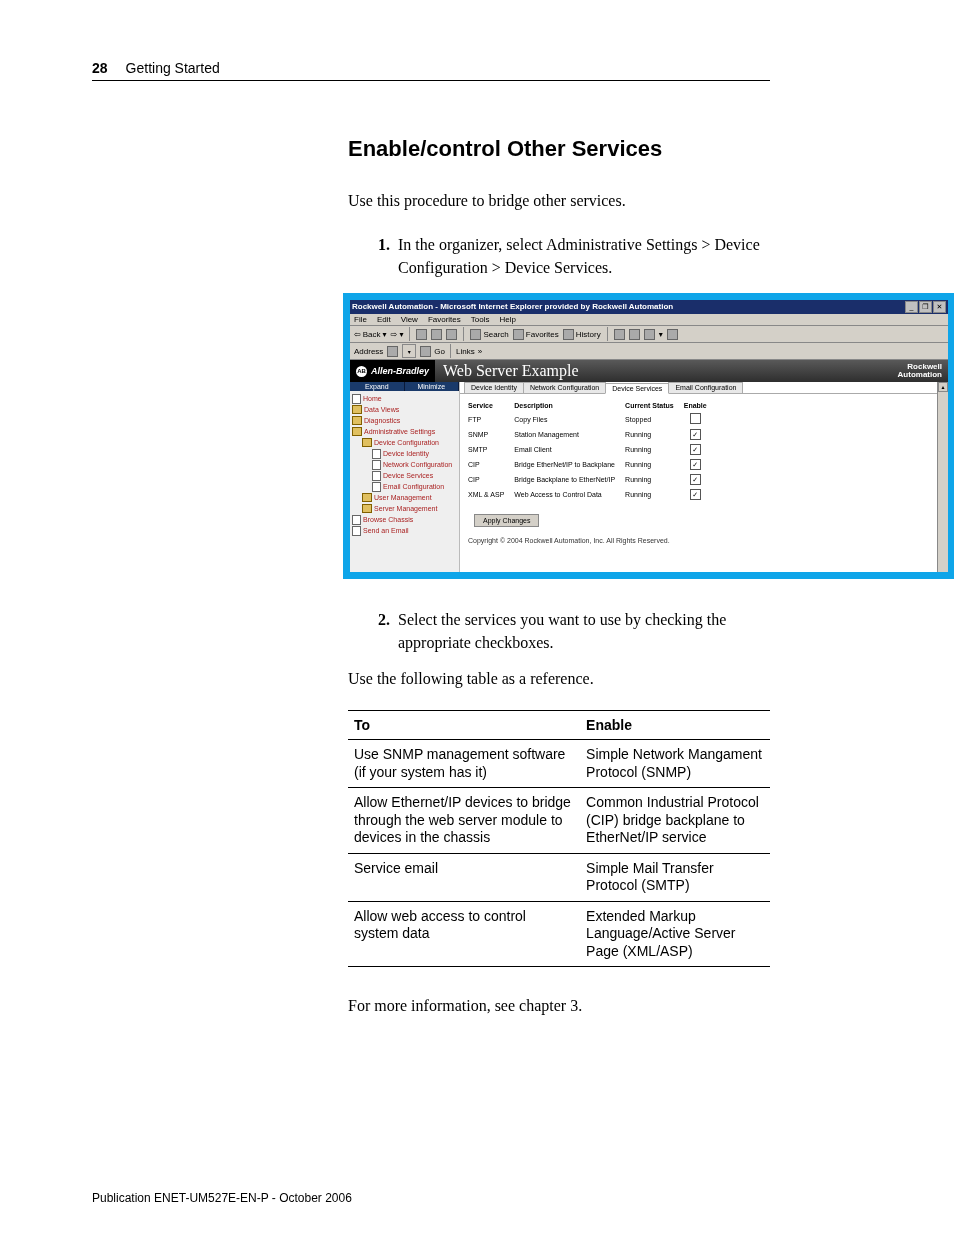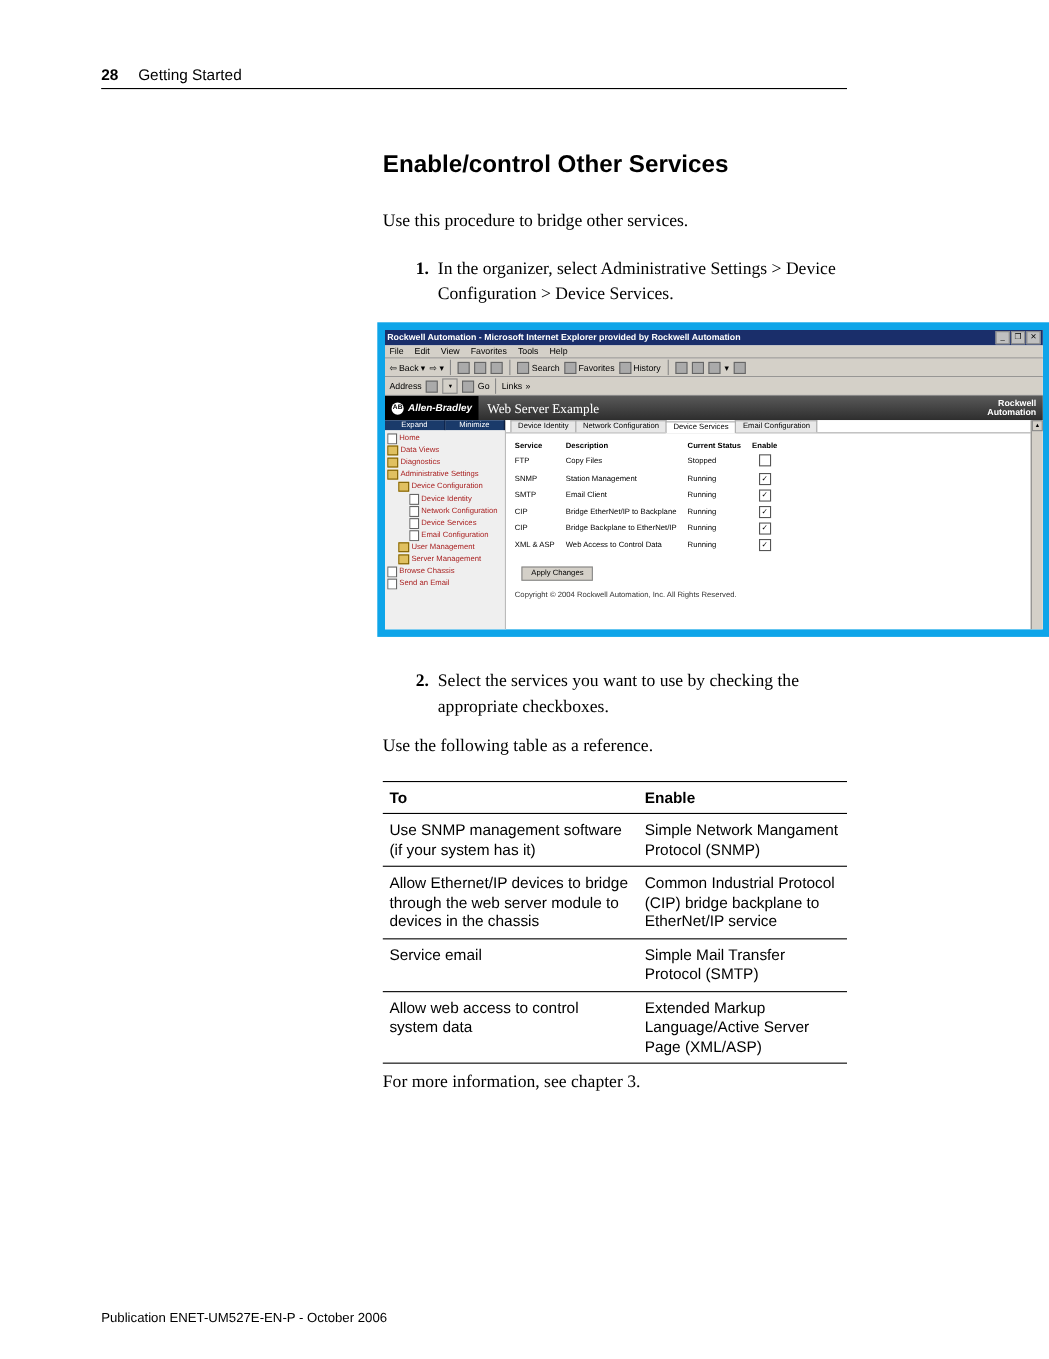--- a/index.html
+++ b/index.html
@@ -124,21 +124,21 @@
   .mock .brandbar {
     background: linear-gradient(#595959, #2e2e2e);
     display:flex; align-items:center; padding:0;
     height: 22px;
   }
   .mock .brandbar .ab {
     background:#000; color:#fff; font-weight:bold; font-style:italic; padding:4px 6px; font-size:9px;
     display:flex; align-items:center; gap:4px; height:100%; box-sizing:border-box;
   }
   .mock .brandbar .ab .logo { width:11px; height:11px; background:#fff; border-radius:50%; color:#000; font-size:6px; display:flex; align-items:center; justify-content:center; font-style:normal; }
-  .mock .brandbar .wtitle { color:#fff; font-size:12px; padding-left:8px; font-family: Georgia, serif; }
+  .mock .brandbar .wtitle { color:#fff; font-size:16px; padding-left:8px; font-family: Georgia, serif; }
   .mock .brandbar .rockwell { margin-left:auto; color:#fff; font-weight:bold; text-align:right; line-height:8px; padding-right:6px; font-size:8px; }
 
   .mock .work {
     display:flex; background:#fff; min-height: 190px;
   }
   .mock .nav {
     width: 110px; background:#efefef; border-right:1px solid #bbb; padding:0; box-sizing:border-box;
   }
   .mock .nav .navtop { display:flex; }
   .mock .nav .navbtn { flex:1; background:#1a3a6a; color:#fff; text-align:center; padding:1px 0; font-size:7px; border-right:1px solid #0a1a3a; }
@@ -172,21 +172,21 @@
     font-size: 16px;
     line-height: 1.4;
     margin: 0 0 20px 0;
   }
 
   table.reftable {
     border-collapse: collapse;
     width: 100%;
     font-family: Arial, Helvetica, sans-serif;
     font-size: 14px;
-    margin-bottom: 6px;
+    margin-bottom: 28px;
   }
   table.reftable th {
     text-align: left;
     font-weight: bold;
     padding: 6px 6px;
     border-top: 1.5px solid #000;
     border-bottom: 1.5px solid #000;
     vertical-align: top;
   }
   table.reftable td {

